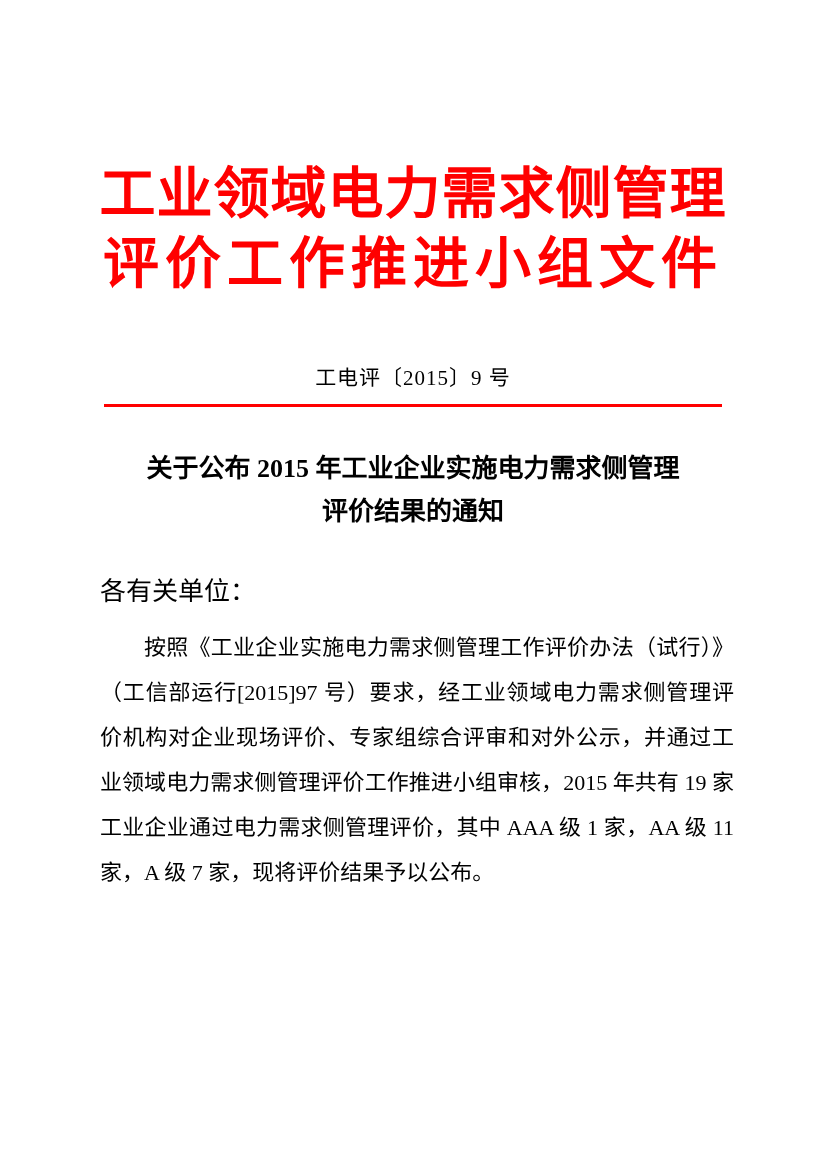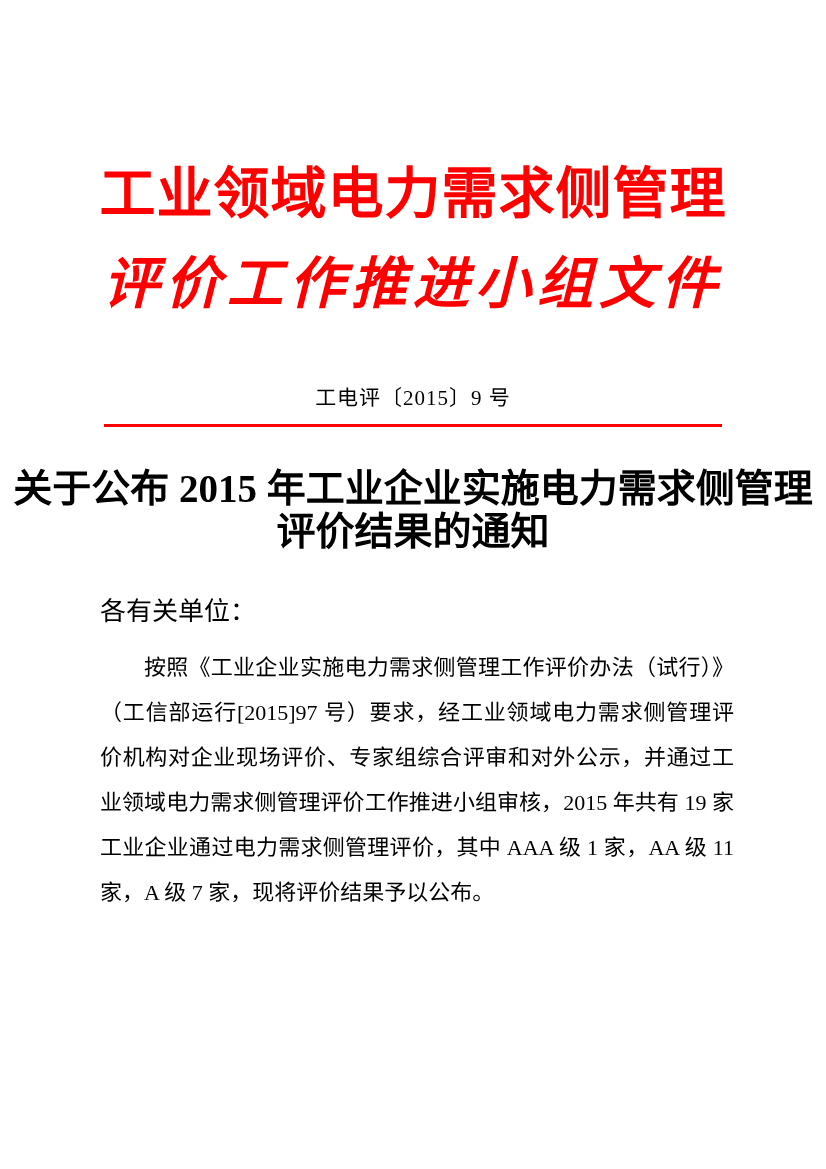--- a/index.html
+++ b/index.html
@@ -26,23 +26,22 @@
   }
   .letterhead .line {
     font-size: 56px;
     line-height: 1;
     white-space: nowrap;
   }
   .letterhead .line1 {
     letter-spacing: 1px;
   }
   .letterhead .line2 {
-    margin-top: 34px;
+    margin-top: 14px;
     letter-spacing: 6px;
-    font-style: italic;
   }
   
   .doc-number {
     margin-top: 74px;
     text-align: center;
     font-size: 21px;
     line-height: 25px;
     letter-spacing: 1px;
   }
   
@@ -50,21 +49,21 @@
     width: 618px;
     height: 3px;
     margin: 13px auto 0 auto;
     background: #ff0000;
   }
   
   .notice-title {
     margin-top: 40px;
     text-align: center;
     font-weight: bold;
-    font-size: 39px;
+    font-size: 26px;
     line-height: 43px;
   }
   .notice-title .t-line {
     white-space: nowrap;
   }
   
   .salutation {
     margin: 44px 92px 0 100px;
     font-size: 26px;
     line-height: 30px;

